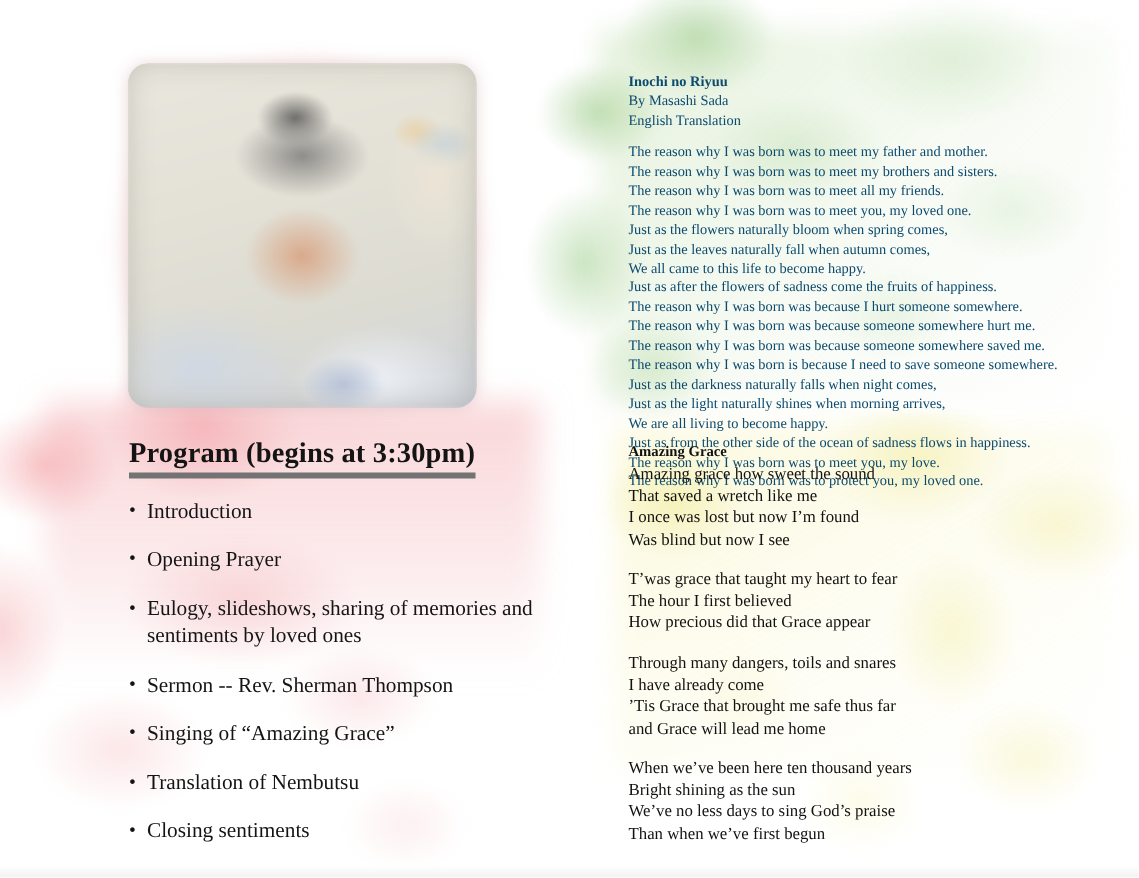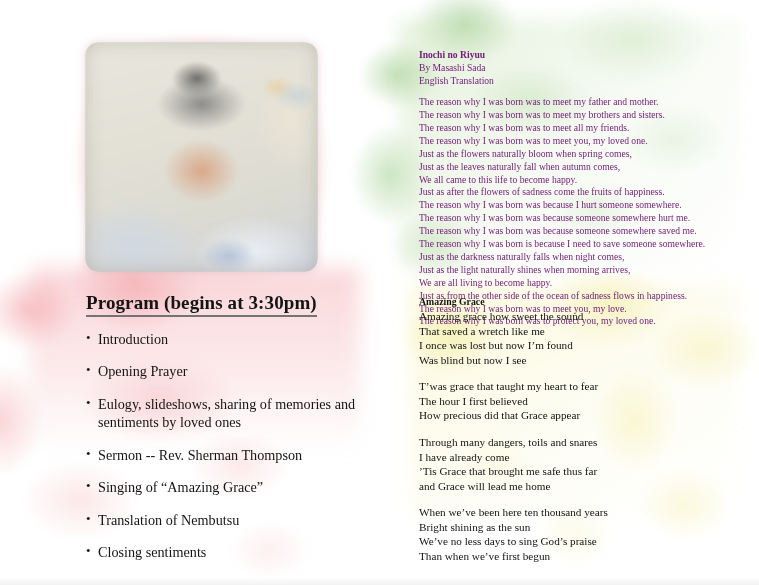--- a/index.html
+++ b/index.html
@@ -106,36 +106,36 @@
     box-shadow:inset 0 0 18px rgba(120,115,105,.30);
   }
 
   
   .program{
     position:absolute;left:86px;top:292px;width:290px;
     color:#141414;
   }
   .program-title{
     font-size:19px;font-weight:bold;letter-spacing:.1px;
-    border-bottom:2px solid #737373;
+    border-bottom:4px solid #737373;
     display:inline-block;padding-bottom:1px;margin:0 0 13px 0;
     white-space:nowrap;
   }
   .program-list{list-style:none;margin:0;padding:0;}
   .program-list li{
     font-size:14.2px;line-height:1.30;margin-bottom:14px;
     position:relative;padding-left:12px;font-family:Liberation Serif, serif;
   }
   .program-list li::before{
     content:"\2022";position:absolute;left:0;top:0;font-size:13px;
   }
 
   
   .poem{
-    position:absolute;left:419px;top:49px;width:310px;color:#701a75;
+    position:absolute;left:419px;top:49px;width:310px;color:#0c4a6e;
   }
   .poem-head{font-size:9.6px;line-height:1.33;}
   .poem-head .t{font-weight:bold;}
   .poem-body{margin-top:9px;font-size:9.6px;line-height:1.345;}
   .poem-body div{white-space:nowrap;}
 
   
   .hymn{
     position:absolute;left:419px;top:296px;width:300px;color:#121212;
   }

